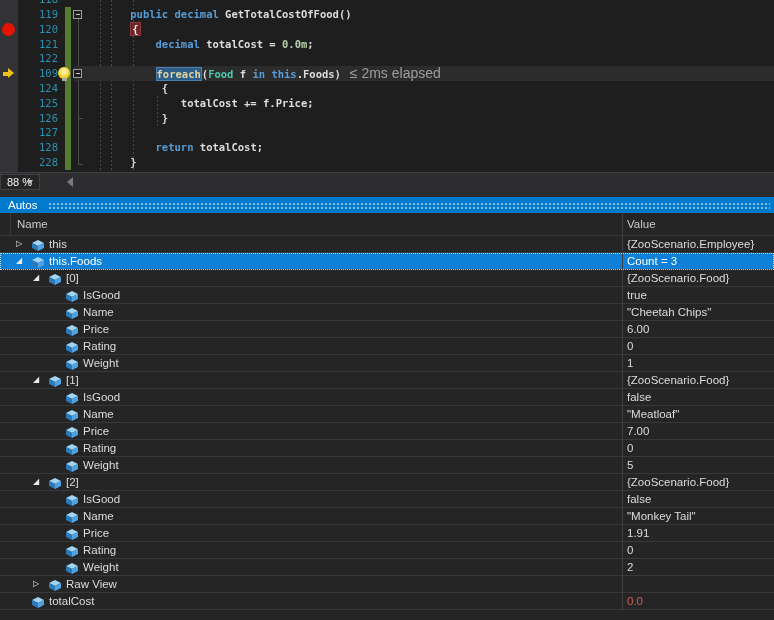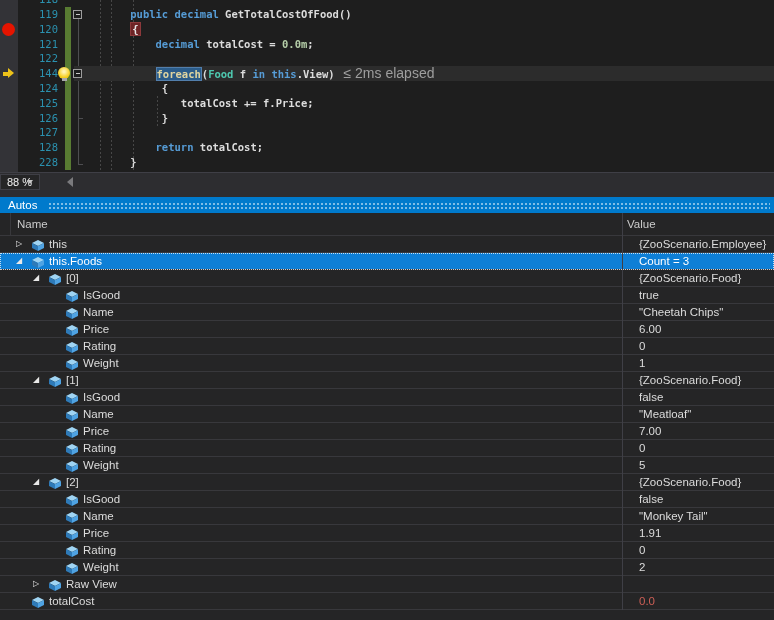--- a/index.html
+++ b/index.html
@@ -63,21 +63,21 @@
   .grid-body{position:absolute;left:0;top:236px;width:774px;height:384px;background:#252526;}
   .vl-left{position:absolute;left:10px;top:213px;width:1px;height:397px;background:#38383C;}
   .vl-col{position:absolute;left:622px;top:213px;width:1px;height:397px;background:#3F3F46;}
   .trow{position:absolute;left:0;width:774px;height:17px;box-sizing:border-box;
         border-bottom:1px solid #38383C;color:#DCDCDC;font-size:11.5px;line-height:16px;}
   .trow.selected{background:#0E7FD6;color:#FFFFFF;outline:1px dotted rgba(255,255,255,0.75);outline-offset:-1px;}
   .trow .exp{position:absolute;top:0;width:10px;font-family:"DejaVu Sans",sans-serif;font-size:8px;
              line-height:16px;color:#E8E8E8;}
   .trow .ficon{position:absolute;top:3px;}
   .trow .nlabel{position:absolute;top:0;white-space:pre;}
-  .trow .vlabel{position:absolute;left:627px;top:0;white-space:pre;margin-left:12px;}
+  .trow .vlabel{position:absolute;left:627px;top:0;white-space:pre;}
   .trow .vlabel.changed{color:#CC5F56;}
 </style>
 </head>
 <body>
 
 <div class="screen">
 
   <div class="editor">
     <div class="indicator-margin"></div>
     <div class="green-bar"></div>
@@ -107,24 +107,24 @@
           <span class="lnum">121</span>
           <span class="code"><span class="seg-plain">           </span><span class="seg-kw">decimal</span><span class="seg-plain"> totalCost = </span><span class="seg-num">0.0m</span><span class="seg-plain">;</span></span>
         </div>
         <div class="code-line" style="top: 51.4px;">
           <span class="lnum">122</span>
           <span class="code"></span>
         </div>
         <div class="code-line current" style="top: 66.2px;">
           <div class="hl"></div>
           <span class="cur-arrow"></span>
-          <span class="lnum">144</span>
+          <span class="lnum">109</span>
           <span class="bulb"></span>
           <span class="cbox"></span>
-          <span class="code"><span class="seg-plain">           </span><span class="seg-selkw">foreach</span><span class="seg-plain">(</span><span class="seg-type">Food</span><span class="seg-plain"> f </span><span class="seg-kw">in</span><span class="seg-plain"> </span><span class="seg-kw">this</span><span class="seg-plain">.View)</span><span class="seg-perf"> ≤ 2ms elapsed</span></span>
+          <span class="code"><span class="seg-plain">           </span><span class="seg-selkw">foreach</span><span class="seg-plain">(</span><span class="seg-type">Food</span><span class="seg-plain"> f </span><span class="seg-kw">in</span><span class="seg-plain"> </span><span class="seg-kw">this</span><span class="seg-plain">.Foods)</span><span class="seg-perf"> ≤ 2ms elapsed</span></span>
         </div>
         <div class="code-line" style="top: 81px;">
           <span class="lnum">124</span>
           <span class="code"><span class="seg-plain">            {</span></span>
         </div>
         <div class="code-line" style="top: 95.8px;">
           <span class="lnum">125</span>
           <span class="code"><span class="seg-plain">               totalCost += f.Price;</span></span>
         </div>
         <div class="code-line" style="top: 110.6px;">

